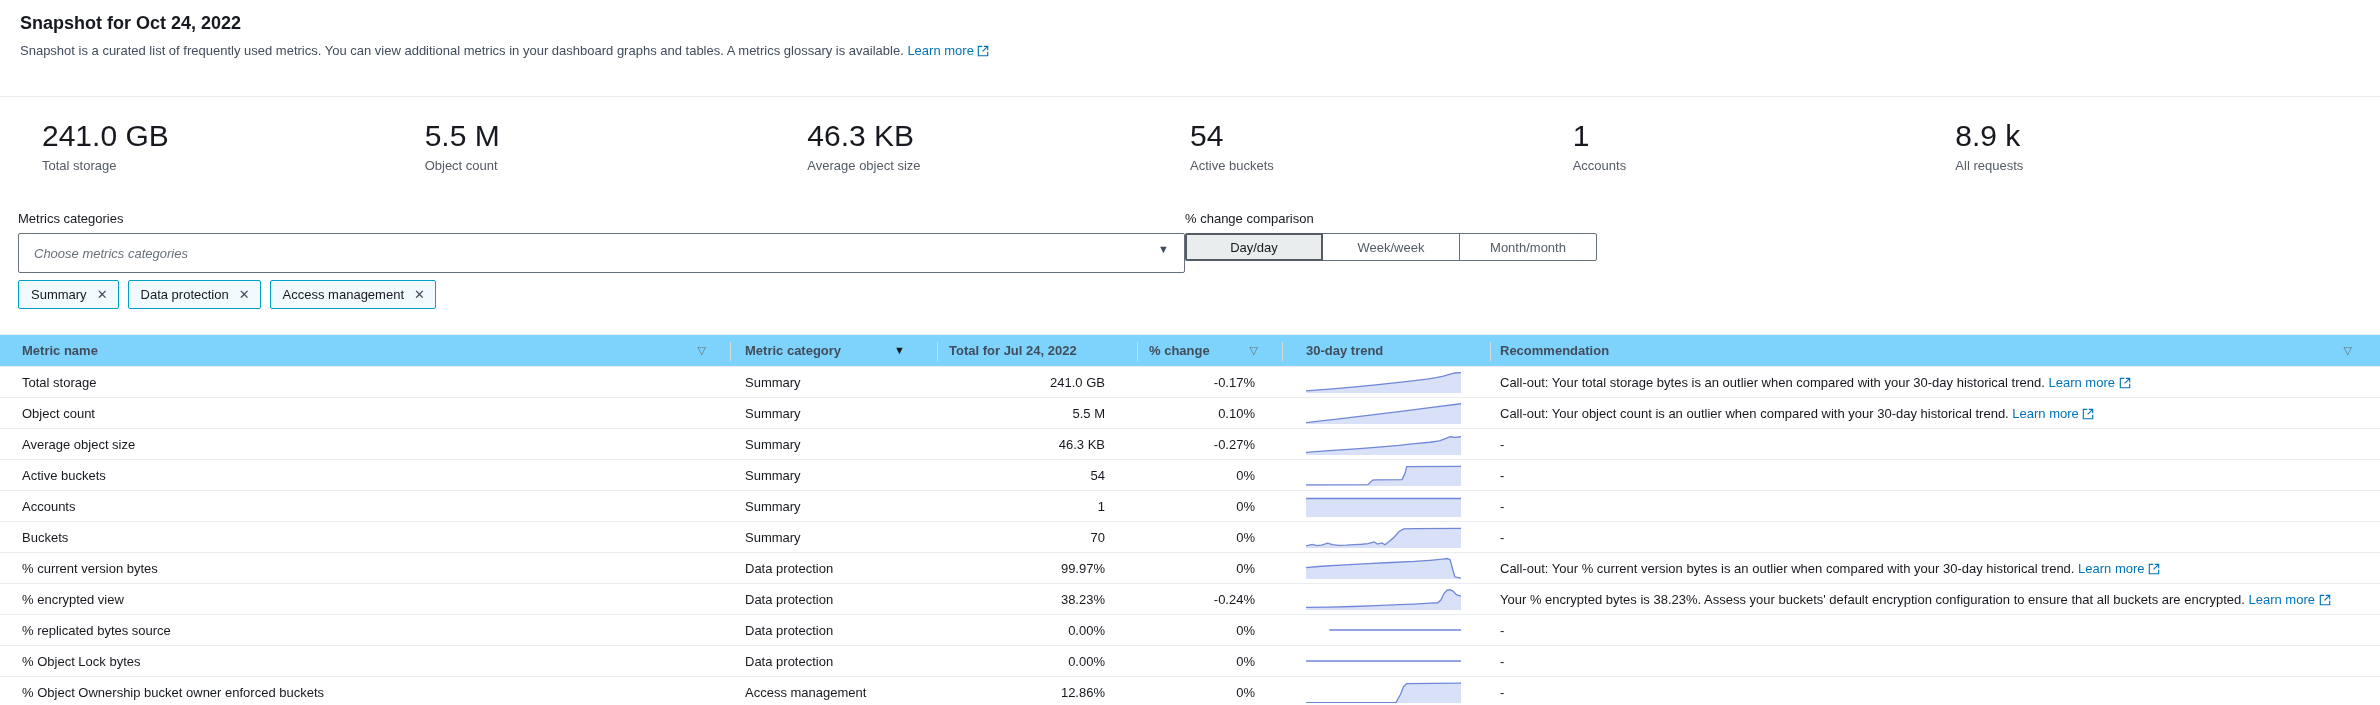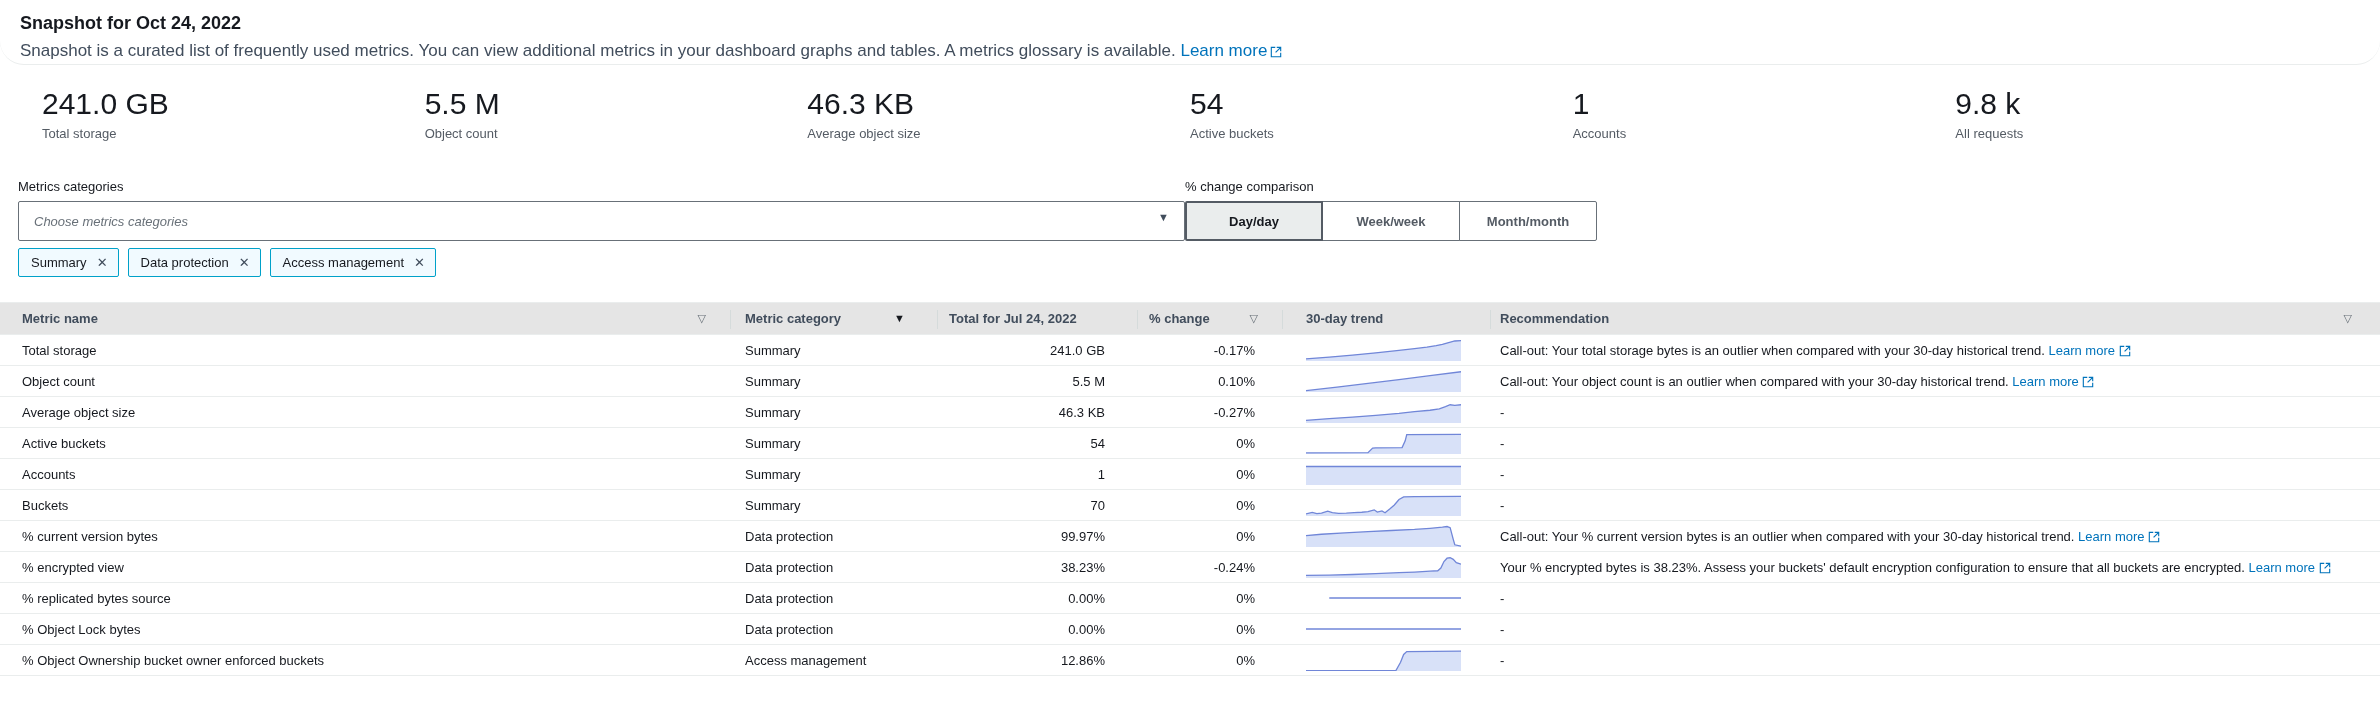--- a/index.html
+++ b/index.html
@@ -6,23 +6,23 @@
   html, body { margin: 0; padding: 0; }
   body {
     width: 2380px; height: 705px; overflow: hidden;
     background: #ffffff;
     font-family: "Liberation Sans", "DejaVu Sans", sans-serif;
     font-size: 13px; color: #16191f;
   }
   a { text-decoration: none; }
 
   
-  .hdr { padding: 13px 20px 3px 20px; border-bottom: 1px solid #eaeded; border-radius: 24px; }
+  .hdr { padding: 13px 20px 35px 20px; border-bottom: 1px solid #eaeded; }
   .hdr h1 { margin: 0 0 9px 0; font-size: 18px; line-height: 21px; font-weight: 700; color: #16191f; }
-  .hdr p { margin: 0; font-size: 17px; line-height: 16px; color: #414d5c; }
+  .hdr p { margin: 0; font-size: 13px; line-height: 16px; color: #414d5c; }
   .link { color: #0073bb; cursor: pointer; }
   .ext-ico { display: inline-block; vertical-align: -2px; margin-left: 3px; }
 
   
   .stats { display: grid; grid-template-columns: repeat(6, 1fr); padding: 21px 42px 22px 42px; }
   .stat .v { font-size: 30px; line-height: 36px; font-weight: 300; color: #16191f; }
   .stat .l { margin-top: 4px; font-size: 13px; line-height: 16px; color: #545b64; }
 
   
   .filters { display: flex; padding: 14px 20px 0 18px; align-items: flex-start; }
@@ -39,38 +39,38 @@
   .select .caret { position: absolute; right: 15px; top: 9px; font-size: 11px; color: #414d5c; }
   .tags { margin-top: 7px; display: flex; gap: 9px; }
   .tag {
     height: 29px; display: inline-flex; align-items: center;
     background: #f1faff; border: 1px solid #00a1c9; border-radius: 2px;
     padding: 0 10px 0 12px; font-size: 13px; color: #16191f;
   }
   .tag .x { margin-left: 10px; color: #414d5c; font-size: 13px; cursor: pointer; line-height: 1; }
   .seg { margin-top: 5px; display: flex; }
   .seg .opt {
-    width: 138px; height: 40px; background: #fff; border: 1px solid #687078;
+    width: 138px; height: 28px; background: #fff; border: 1px solid #687078;
     display: flex; align-items: center; justify-content: center;
-    font-size: 13px; font-weight: 700; color: #545b64; cursor: pointer;
+    font-size: 13px; font-weight: 400; color: #545b64; cursor: pointer;
     margin-left: -1px;
   }
   .seg .opt:first-child { margin-left: 0; border-radius: 2px 0 0 2px; }
   .seg .opt:last-child { border-radius: 0 2px 2px 0; }
   .seg .opt.sel { background: #eaeded; border: 2px solid #545b64; color: #16191f; z-index: 1; }
 
   
   .tbl { margin-top: 25px; }
   .trow {
     display: grid;
     grid-template-columns: 730px 207px 200px 145px 208px 1fr;
     border-bottom: 1px solid #eaeded; align-items: center;
   }
   .thead {
-    background: #e5e5e5; border-top: 1px solid #eaeded;
+    background: #7dd3fc; border-top: 1px solid #eaeded;
     min-height: 33px;
   }
   .th {
     position: relative; font-weight: 700; color: #414d5c; font-size: 13px;
     padding: 8px 0 8px 12px; cursor: pointer;
   }
   .th + .th::before {
     content: ""; position: absolute; left: 0; top: 7px; height: 19px; width: 1px; background: #d5dbdb;
   }
   .th .f-ico { position: absolute; right: 24px; top: 9px; font-size: 11px; color: #687078; }
@@ -117,21 +117,21 @@
   </div>
   <div class="stat">
     <div class="v">54</div>
     <div class="l">Active buckets</div>
   </div>
   <div class="stat">
     <div class="v">1</div>
     <div class="l">Accounts</div>
   </div>
   <div class="stat">
-    <div class="v">9.8 k</div>
+    <div class="v">8.9 k</div>
     <div class="l">All requests</div>
   </div>
 </div>
 
 <div class="filters">
   <div class="f-left">
     <div class="f-label">Metrics categories</div>
     <div class="select">
       <span class="ph">Choose metrics categories</span>
       <span class="caret">▼</span>

